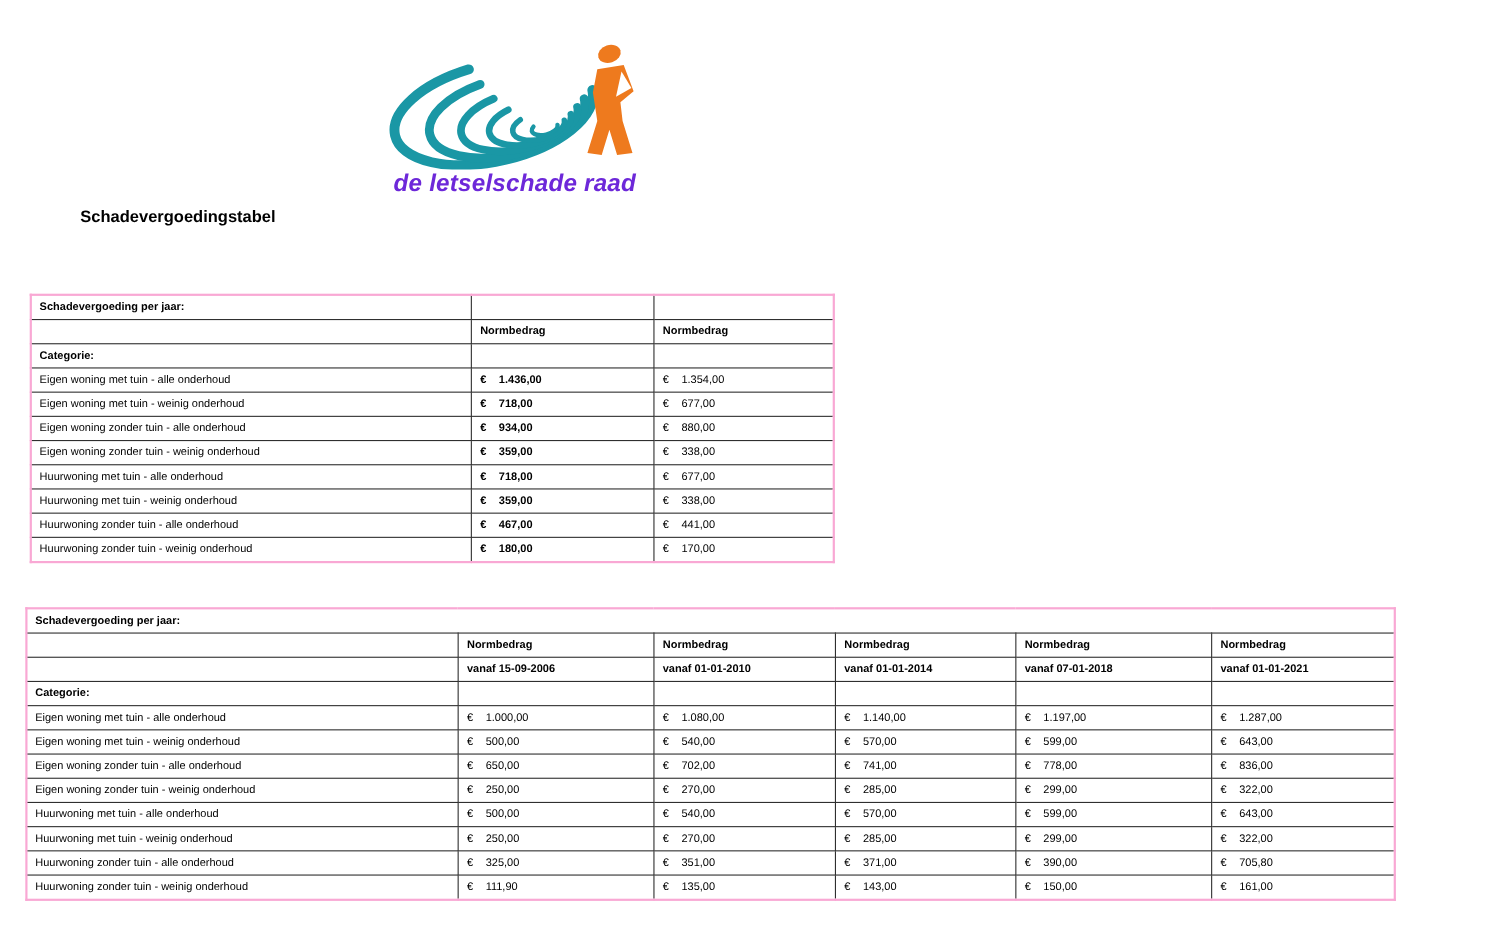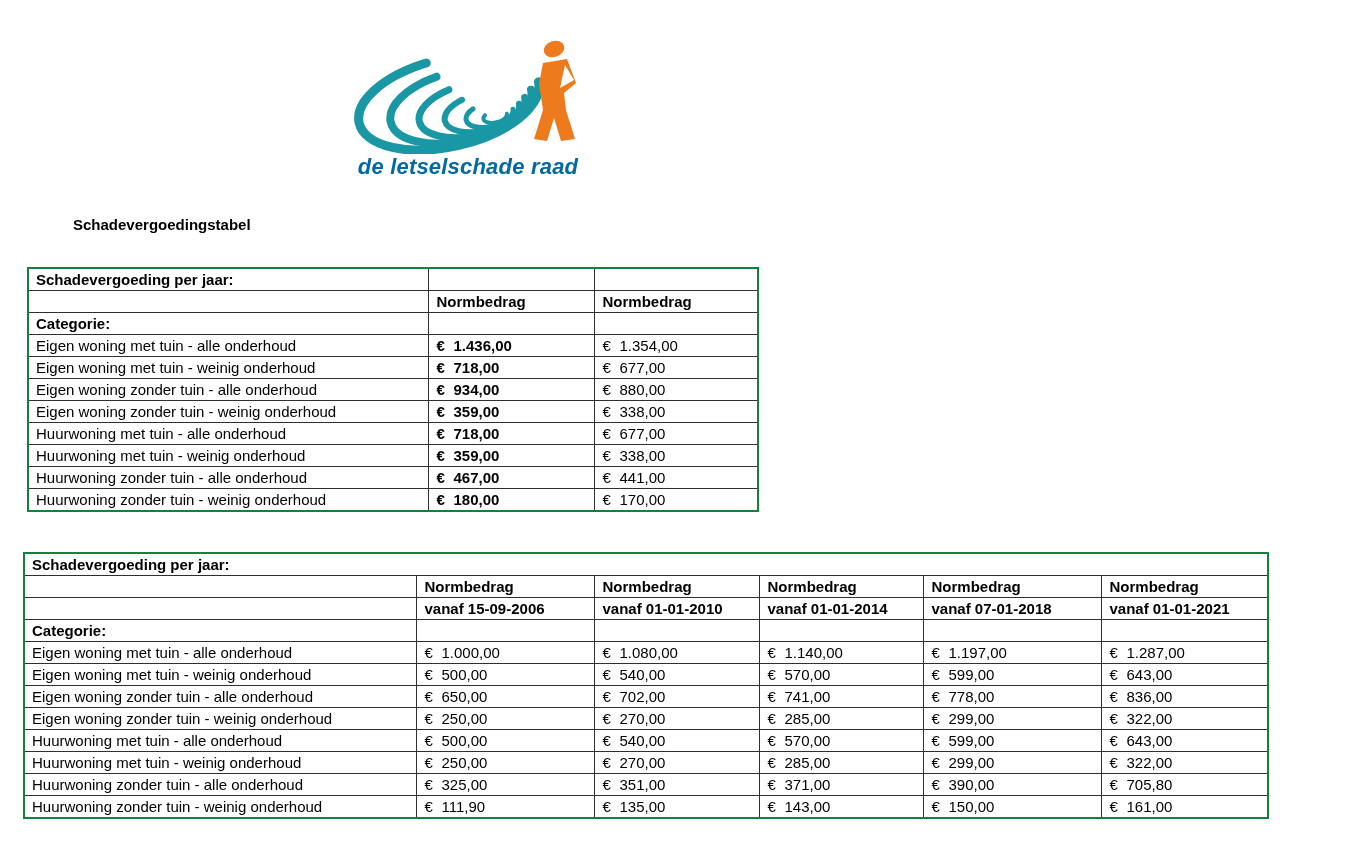--- a/index.html
+++ b/index.html
@@ -4,27 +4,27 @@
 <style>
   html,body{margin:0;padding:0;}
   body{
     width:1353px;height:842px;background:#ffffff;
     font-family:"Liberation Sans",sans-serif;color:#000;
     position:relative;overflow:hidden;
   }
   .logo{position:absolute;left:350px;top:36px;width:236px;}
   .logo svg{display:block;}
   .wordmark{
-    font-style:italic;font-weight:bold;font-size:22px;color:#0369a1;
+    font-style:italic;font-weight:bold;font-size:22px;color:#6d28d9;
     text-align:center;margin-top:0px;letter-spacing:0.2px;
   }
-  .doc-head{position:absolute;left:73px;top:214px;font-size:15px;line-height:22px;}
+  .doc-head{position:absolute;left:73px;top:187px;font-size:15px;line-height:22px;}
   .doc-title{font-weight:bold;}
 
-  table{border-collapse:collapse;table-layout:fixed;font-size:15px;border:2px solid #15803d;background:#fff;}
+  table{border-collapse:collapse;table-layout:fixed;font-size:10px;border:2px solid #f9a8d4;background:#fff;}
   .t1{position:absolute;left:27px;top:267px;}
   .t2{position:absolute;left:23px;top:552px;}
   td{
     border:1px solid #2f2f2f;height:21px;line-height:21px;
     padding:0;vertical-align:middle;white-space:nowrap;overflow:hidden;
   }
   .bold{font-weight:bold;}
   .label-cell{padding-left:7px;}
   .value-cell{padding-left:8px;}
   .eur{display:inline-block;width:17px;}

